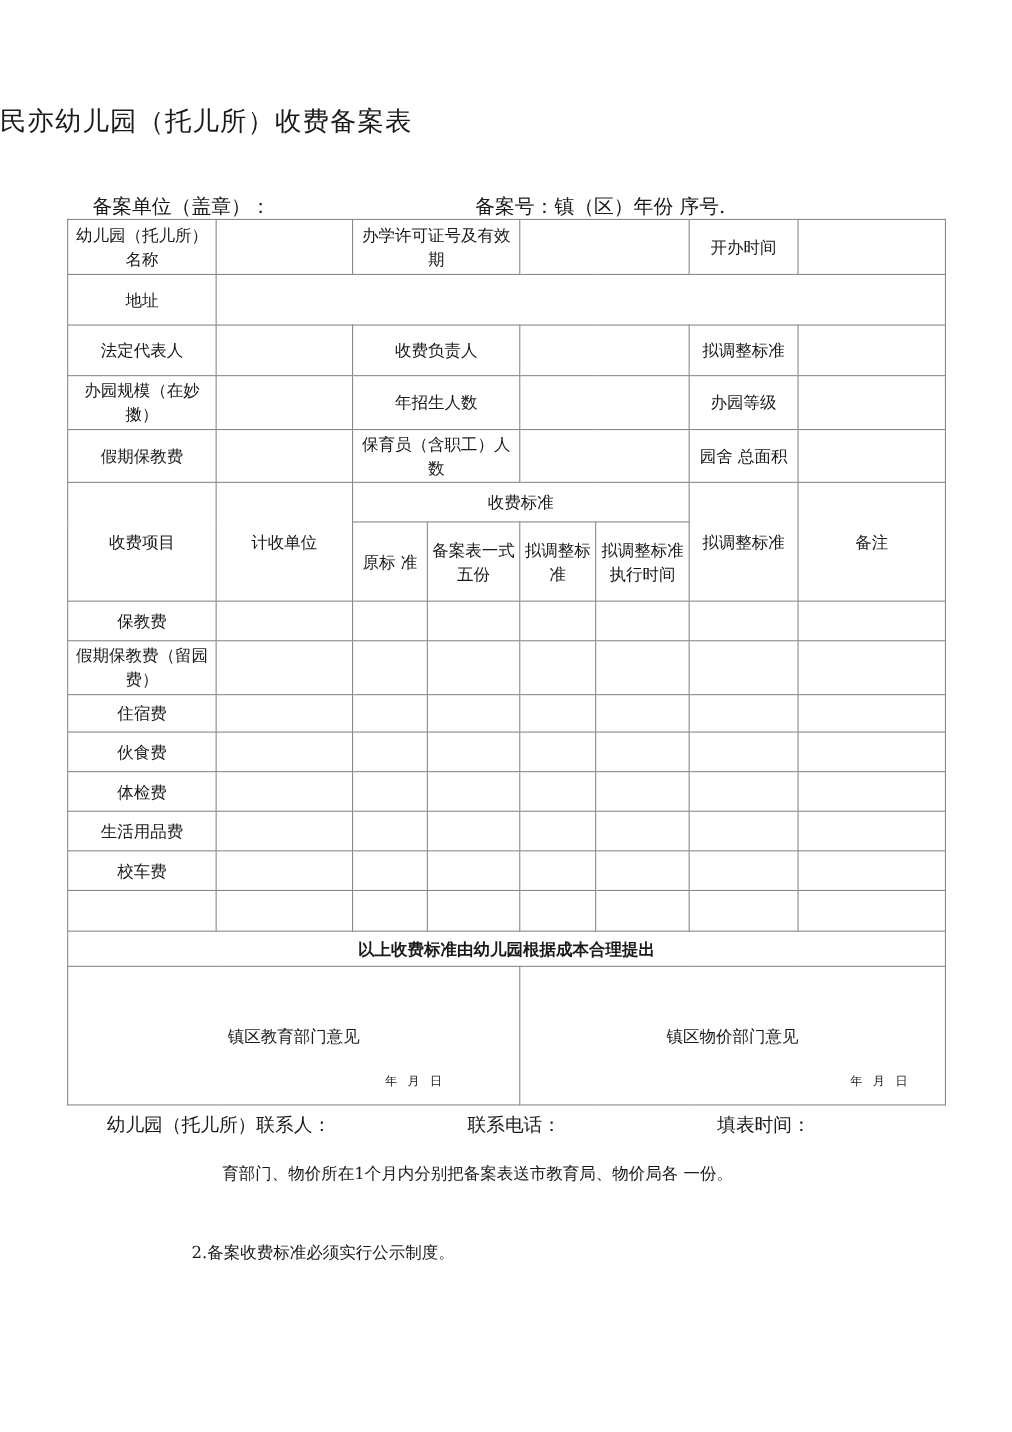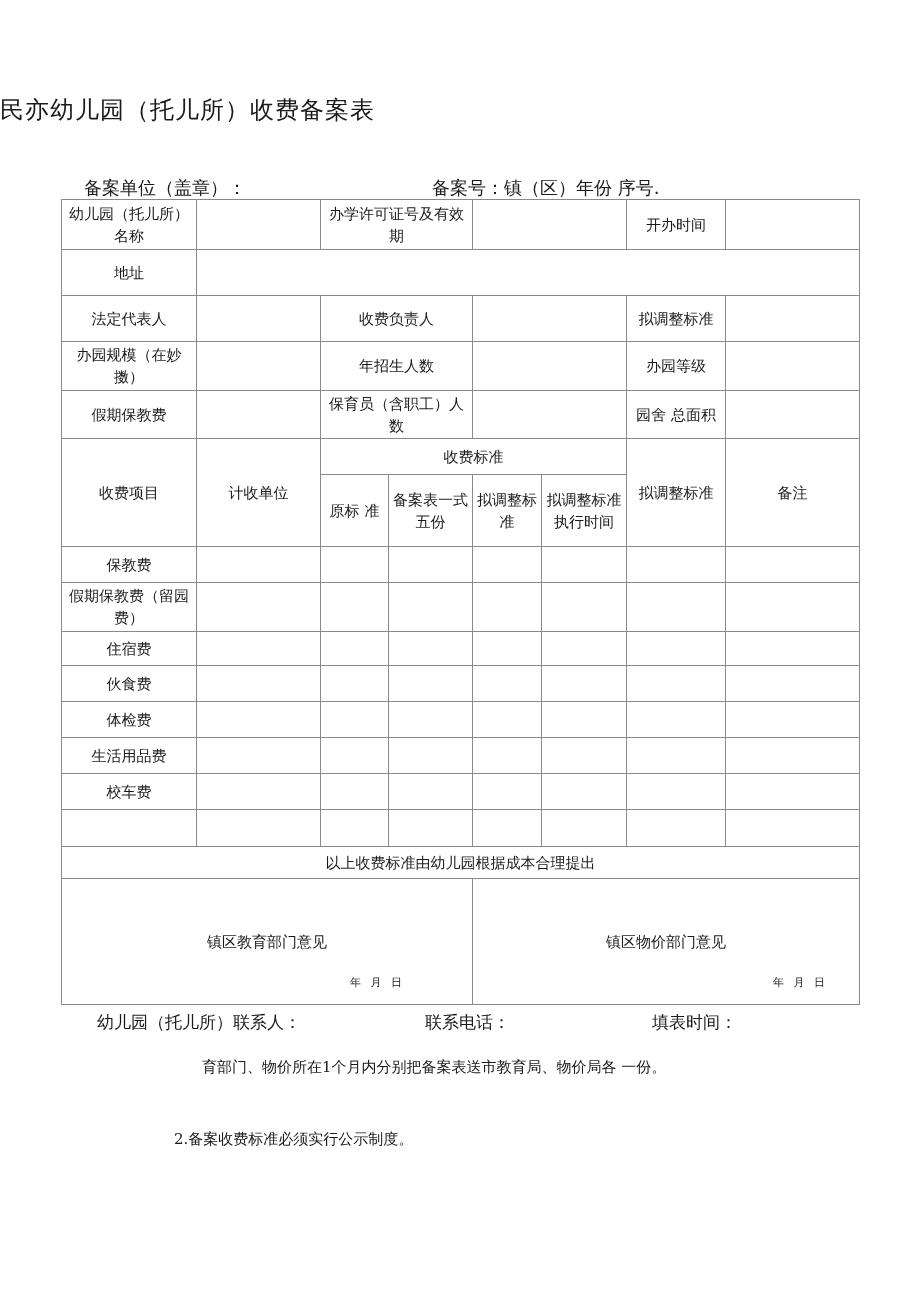--- a/index.html
+++ b/index.html
@@ -21,21 +21,21 @@
     position: absolute; top: 199px; left: 61px;
     border-collapse: collapse; table-layout: fixed;
     width: 798px;
   }
   table.form td {
     border: 1px solid #8a8a8a;
     text-align: center; vertical-align: middle;
     font-size: 15px; line-height: 22px; padding: 0 2px;
   }
   td.small { font-size: 13.5px; line-height: 21px; }
-  td.bold { font-weight: normal; font-size: 15.5px; }
+  td.bold { font-weight: bold; font-size: 15.5px; }
   td.opinion {
     text-align: left; vertical-align: top; position: relative;
     padding: 16px 10px 0 10px;
   }
   .date-sign {
     position: absolute; bottom: 10px; font-size: 11px; word-spacing: 6px;
   }
   .opinion-left .date-sign { right: 70px; }
   .opinion-right .date-sign { right: 34px; }
   .footer-line { position: absolute; top: 1011px; font-size: 17px; }

